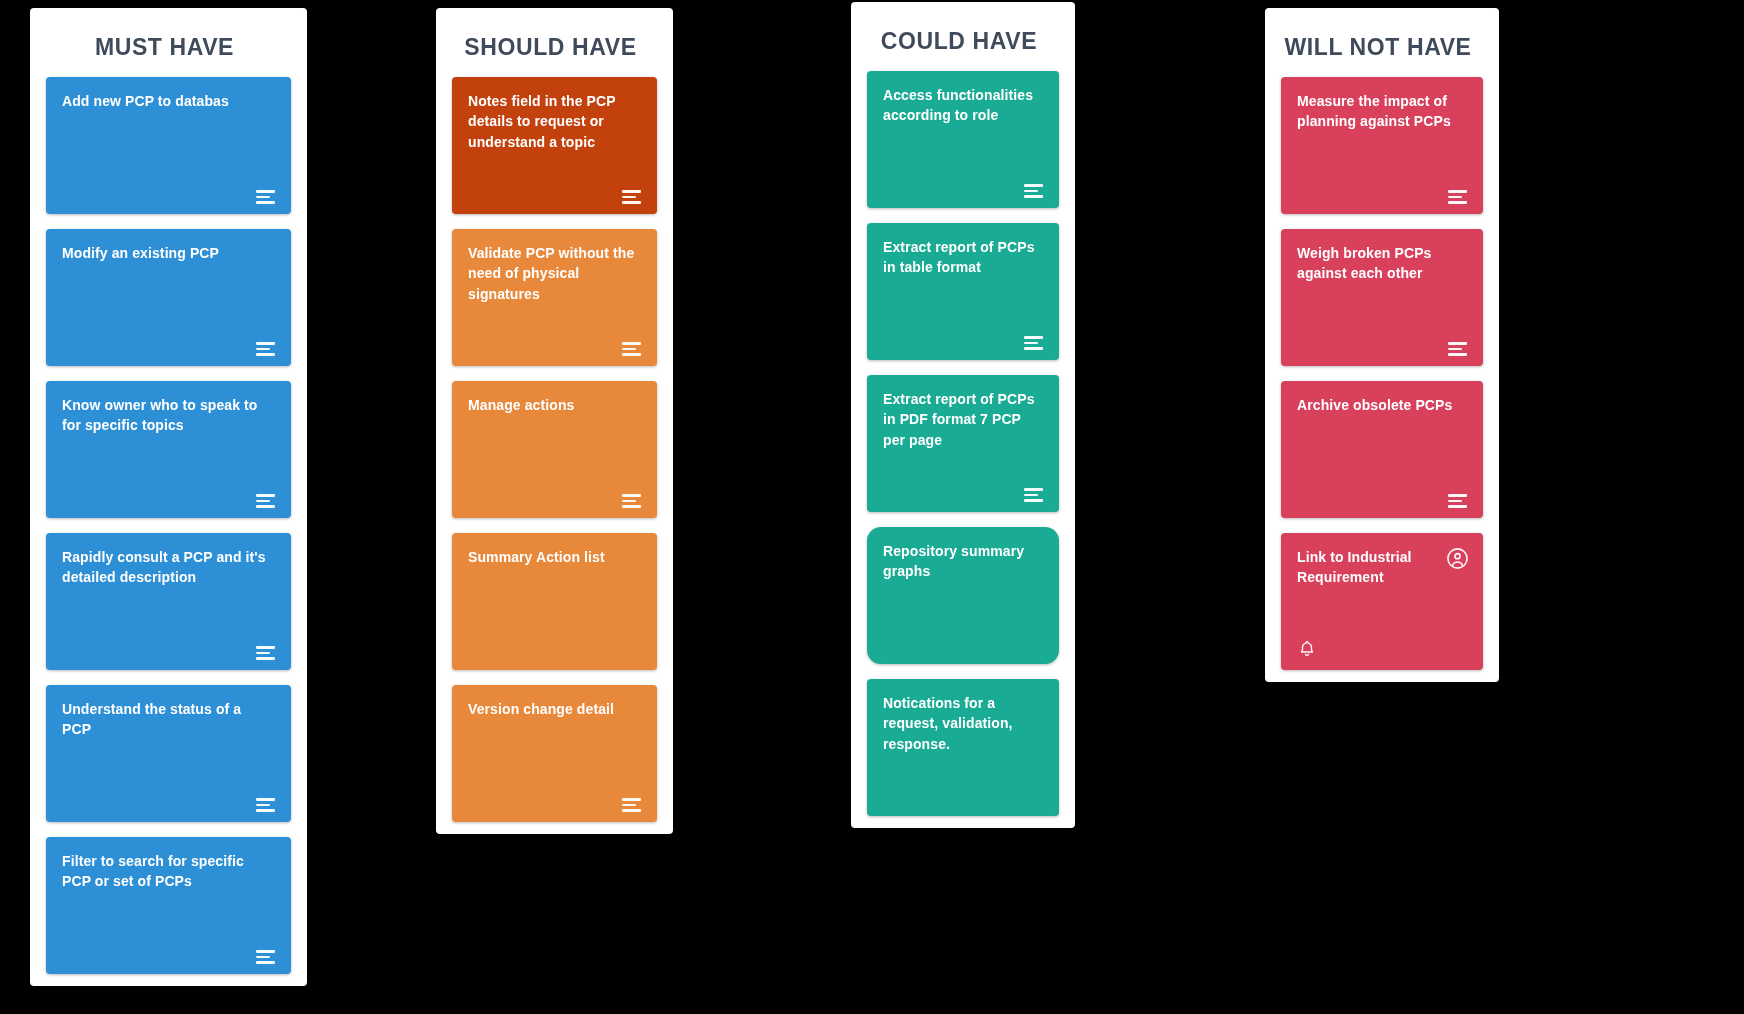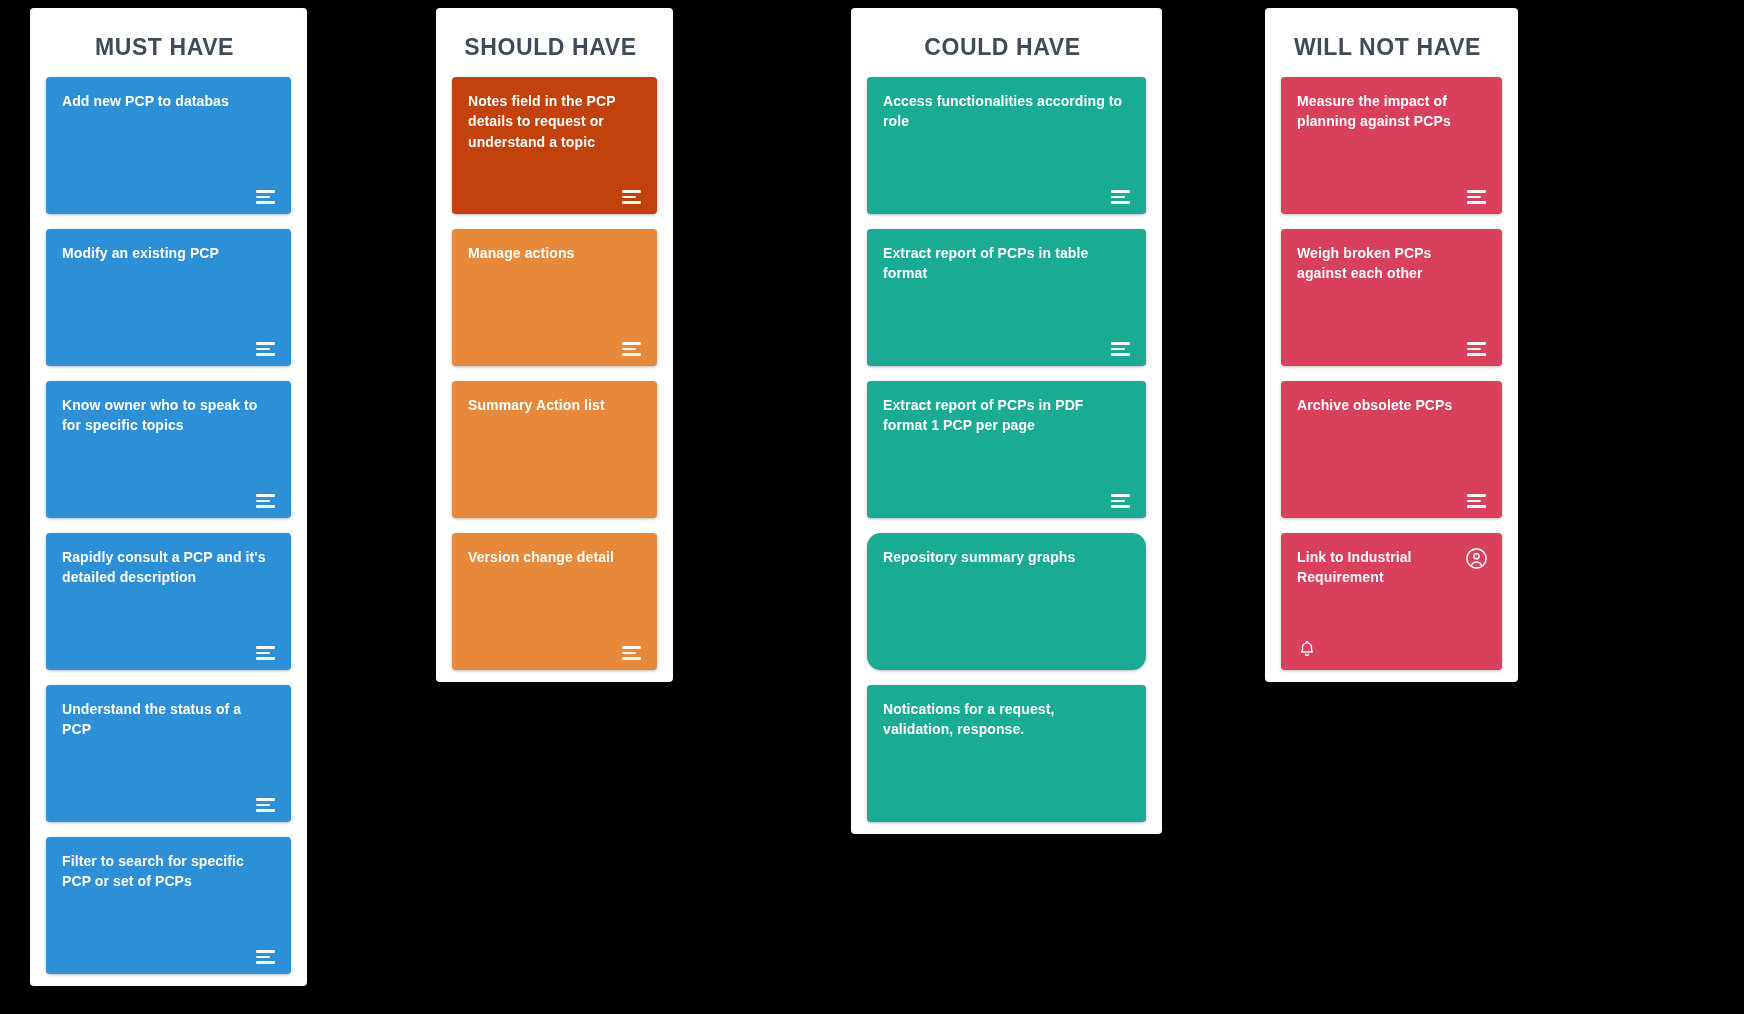--- a/index.html
+++ b/index.html
@@ -178,20 +178,30 @@
           <div class="card-title">Notes field in the PCP details to request or understand a topic</div>
           <div class="card-footer">
             <span class="icon-desc">
               <i></i>
               <i></i>
               <i></i>
             </span>
           </div>
         </div>
         <div class="card" style="background: rgb(232, 136, 58); min-height: 137px;">
+          <div class="card-title">Validate PCP without the need of physical signatures</div>
+          <div class="card-footer">
+            <span class="icon-desc">
+              <i></i>
+              <i></i>
+              <i></i>
+            </span>
+          </div>
+        </div>
+        <div class="card" style="background: rgb(232, 136, 58); min-height: 137px;">
           <div class="card-title">Manage actions</div>
           <div class="card-footer">
             <span class="icon-desc">
               <i></i>
               <i></i>
               <i></i>
             </span>
           </div>
         </div>
         <div class="card" style="background: rgb(232, 136, 58); min-height: 137px;">
@@ -203,21 +213,21 @@
           <div class="card-footer">
             <span class="icon-desc">
               <i></i>
               <i></i>
               <i></i>
             </span>
           </div>
         </div>
       </div>
     </div>
-    <div class="column" style="position: absolute; left: 851px; top: 8px; width: 311px;">
+    <div class="column" style="position: absolute; left: 851px; top: 2px; width: 224px;">
       <div class="column-header">COULD HAVE</div>
       <div class="cards">
         <div class="card" style="background: rgb(26, 171, 148); min-height: 137px;">
           <div class="card-title">Access functionalities according to role</div>
           <div class="card-footer">
             <span class="icon-desc">
               <i></i>
               <i></i>
               <i></i>
             </span>
@@ -227,40 +237,40 @@
           <div class="card-title">Extract report of PCPs in table format</div>
           <div class="card-footer">
             <span class="icon-desc">
               <i></i>
               <i></i>
               <i></i>
             </span>
           </div>
         </div>
         <div class="card" style="background: rgb(26, 171, 148); min-height: 137px;">
-          <div class="card-title">Extract report of PCPs in PDF format 1 PCP per page</div>
+          <div class="card-title">Extract report of PCPs in PDF format 7 PCP per page</div>
           <div class="card-footer">
             <span class="icon-desc">
               <i></i>
               <i></i>
               <i></i>
             </span>
           </div>
         </div>
         <div class="card" style="background: rgb(26, 171, 148); min-height: 137px; border-radius: 14px;">
           <div class="card-title">Repository summary graphs</div>
           <div class="card-footer"></div>
         </div>
         <div class="card" style="background: rgb(26, 171, 148); min-height: 137px;">
           <div class="card-title">Notications for a request, validation, response.</div>
           <div class="card-footer"></div>
         </div>
       </div>
     </div>
-    <div class="column" style="position: absolute; left: 1265px; top: 8px; width: 253px; align-items: center;">
+    <div class="column" style="position: absolute; left: 1265px; top: 8px; width: 234px; align-items: center;">
       <div class="column-header">WILL NOT HAVE</div>
       <div class="cards">
         <div class="card" style="background: rgb(216, 64, 92); min-height: 137px;">
           <div class="card-title">Measure the impact of planning against PCPs</div>
           <div class="card-footer">
             <span class="icon-desc">
               <i></i>
               <i></i>
               <i></i>
             </span>

